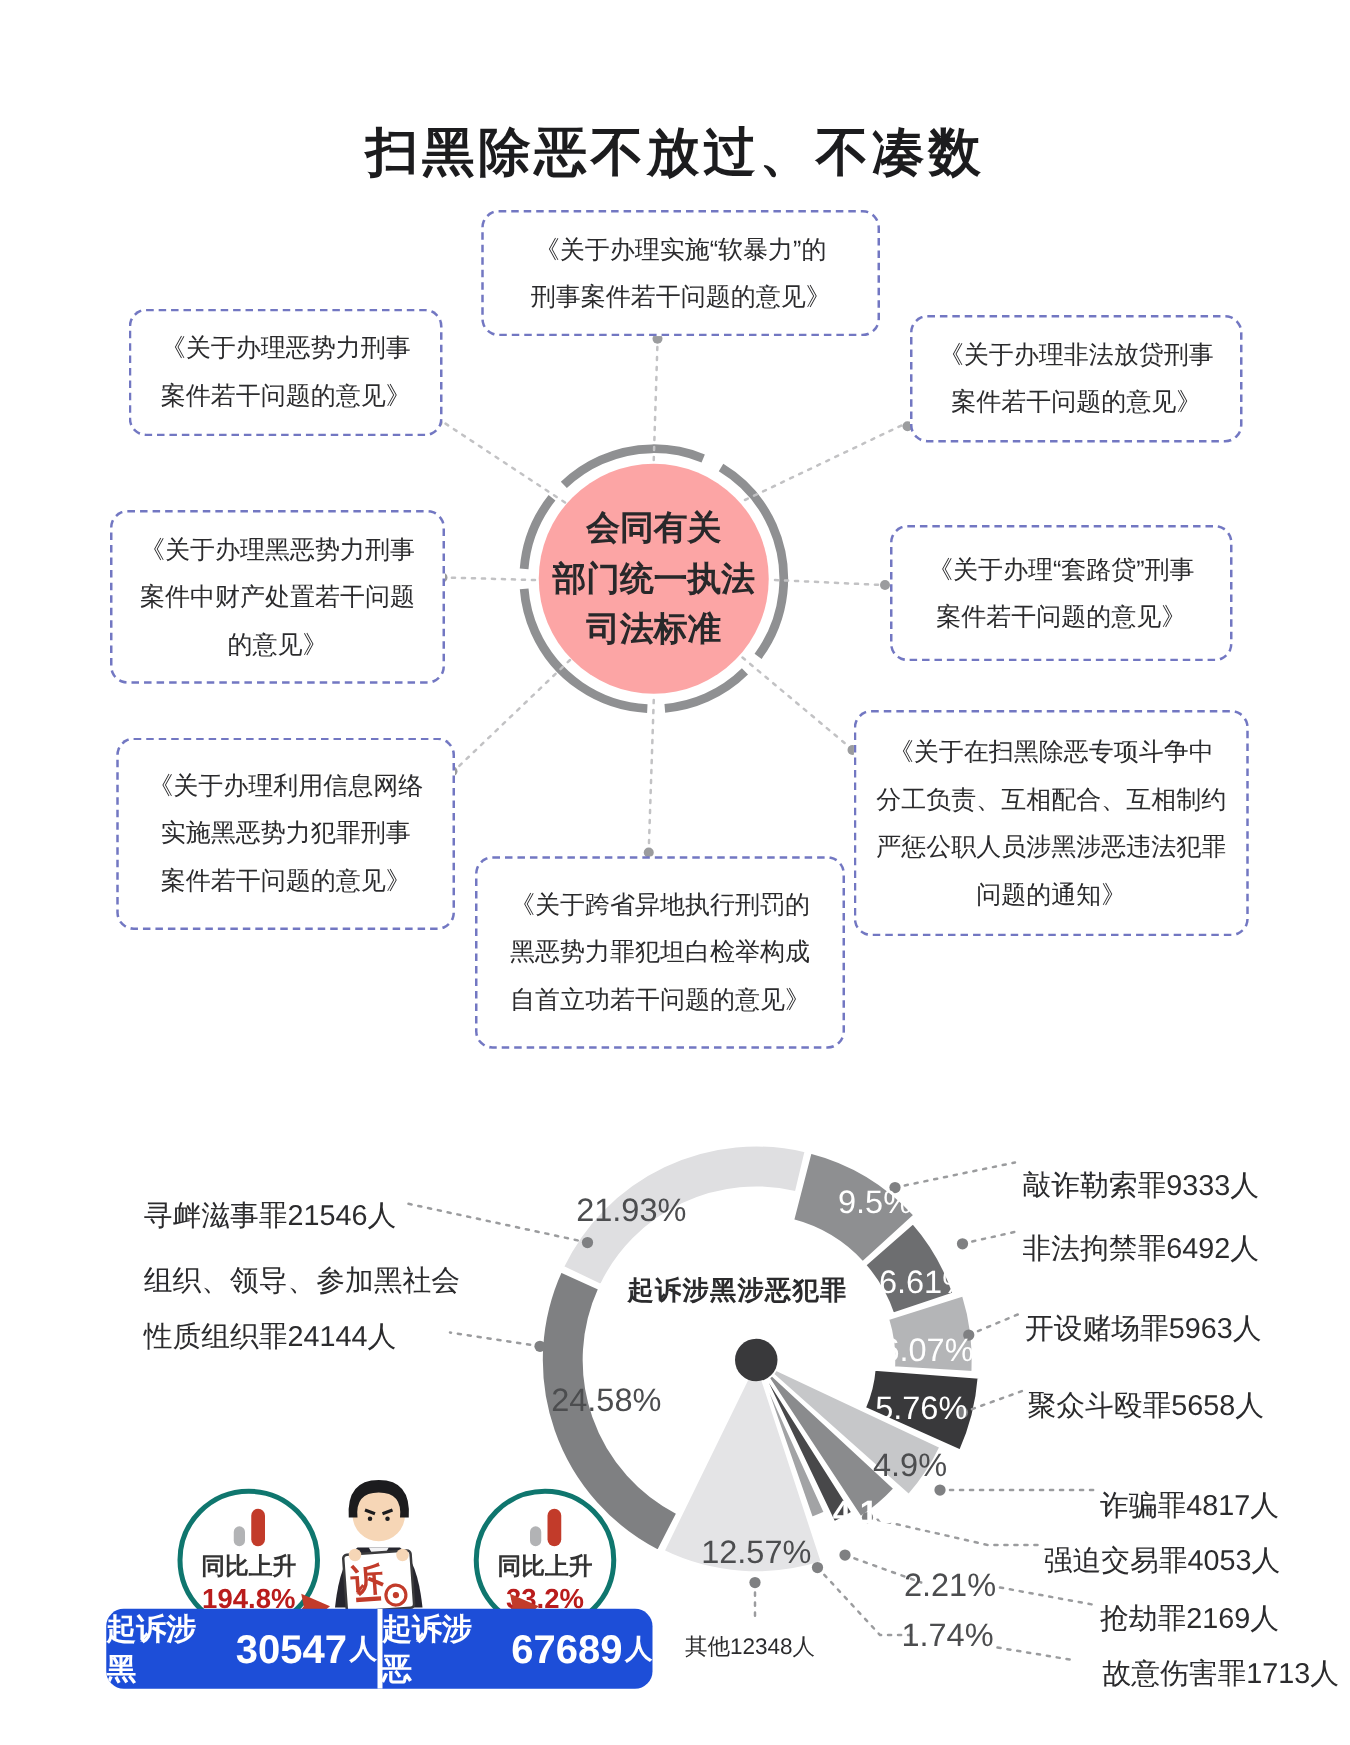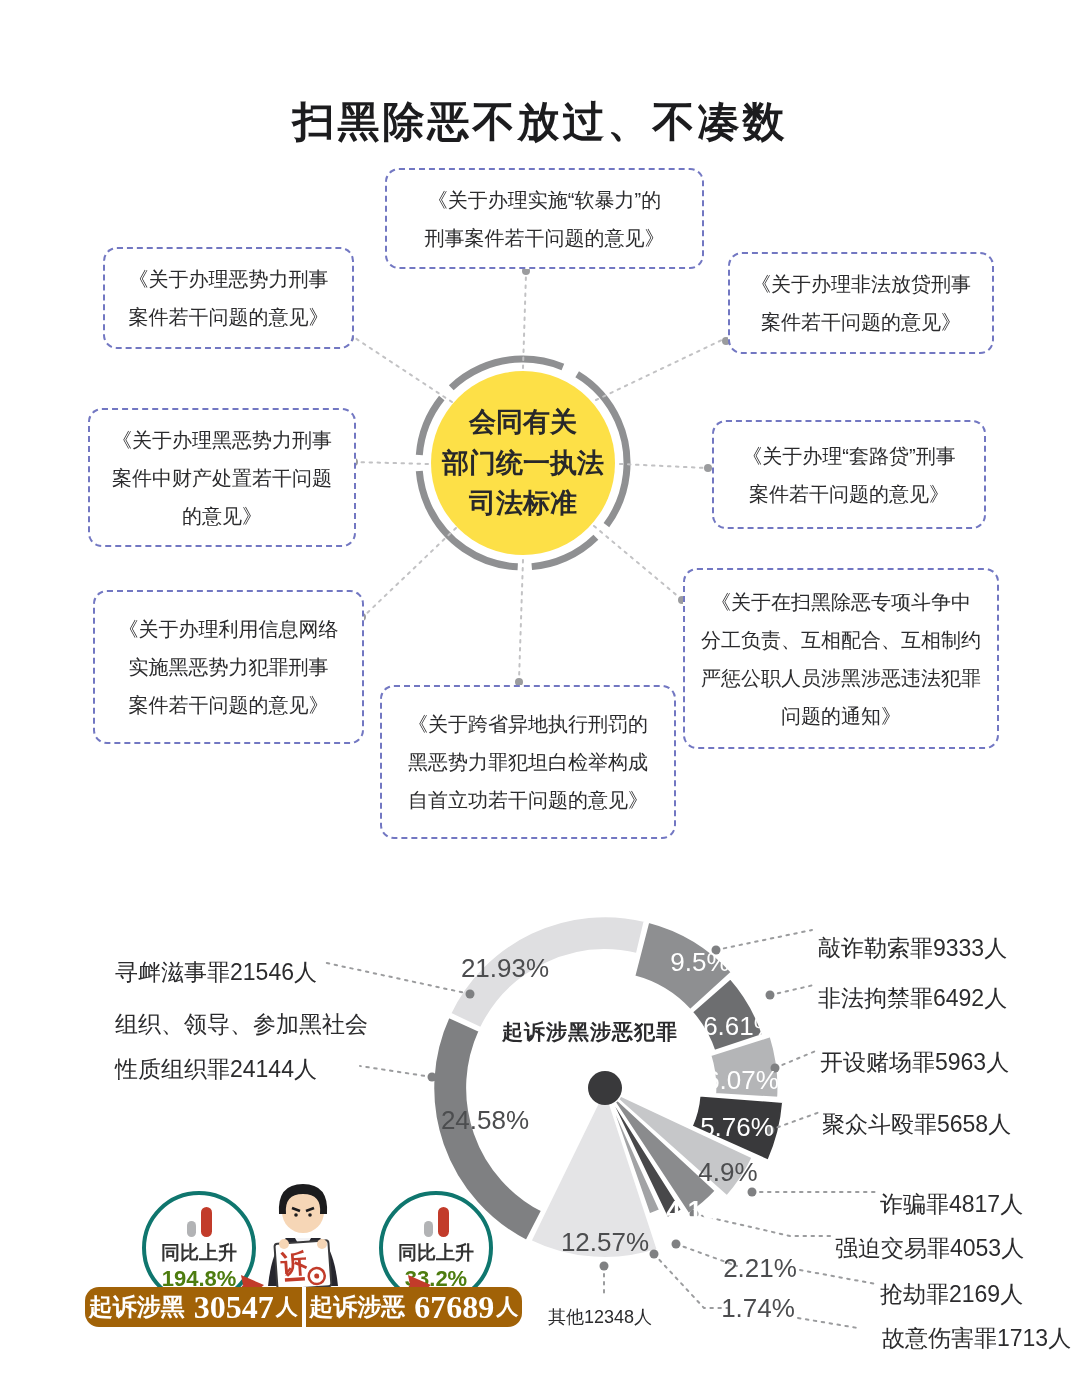--- a/index.html
+++ b/index.html
@@ -6,45 +6,45 @@
   .page{position:relative;width:1080px;height:1396px;background:#ffffff;overflow:hidden;
         font-family:"Liberation Sans","DejaVu Sans",sans-serif;color:#2b2b2d;}
   #bg-svg{position:absolute;left:0;top:0;width:1080px;height:1396px;}
   .page-title{position:absolute;left:0;top:66px;width:1080px;text-align:center;
         font-size:42px;font-weight:800;letter-spacing:3px;color:#1c1c1e;}
   
   .nbox{position:absolute;background:#fff;border:2px dashed #7277c2;border-radius:14px;
         display:flex;align-items:center;justify-content:center;text-align:center;
         font-size:20px;font-weight:500;line-height:1.9;white-space:pre-line;color:#2b2b2d;}
   .ncenter{position:absolute;left:431px;top:371px;width:184px;height:184px;border-radius:50%;
-        background:#fde047;display:flex;align-items:center;justify-content:center;text-align:center;
+        background:#fca5a5;display:flex;align-items:center;justify-content:center;text-align:center;
         font-size:27px;font-weight:700;line-height:1.5;white-space:pre-line;color:#28282a;}
   
   .chart-title{position:absolute;left:440px;top:1018px;width:300px;text-align:center;
         font-size:21px;font-weight:700;color:#2b2b2d;letter-spacing:1px;}
   .cat-label{position:absolute;font-size:23px;color:#2b2b2d;white-space:pre-line;line-height:1.95;}
   .cat-label.big{font-size:18px;}
   .cat-label.ralign{width:212px;text-align:right;}
   .pct{position:absolute;transform:translate(-50%,-50%);font-size:26px;font-weight:500;white-space:nowrap;}
   .pct.w{color:#ffffff;}
   .pct.d{color:#4c4d4f;}
   
   .badge{position:absolute;width:106px;height:106px;border:4px solid #0f766e;border-radius:50%;
         background:#fff;text-align:center;}
   .badge-bars{margin-top:10px;height:32px;display:flex;align-items:flex-end;justify-content:center;gap:5px;}
   .bar-s{display:block;width:9px;height:16px;background:#b2b3b5;border-radius:5px;}
   .bar-t{display:block;width:11px;height:30px;background:#c23b2a;border-radius:6px;}
   .badge-label{font-size:19px;font-weight:700;color:#333;margin-top:3px;}
-  .badge-value{font-size:22px;font-weight:700;color:#4d7c0f;}
+  .badge-value{font-size:22px;font-weight:700;color:#b91c1c;}
   .arrow{position:absolute;}
   .arrow.a1{right:-12px;bottom:-16px;}
   .arrow.a2{left:-4px;bottom:-16px;}
   
-  .bar-strip{position:absolute;left:85px;top:1287px;width:437px;height:40px;background:#a16207;
-        border-radius:14px;display:flex;overflow:hidden;font-family:Liberation Serif, serif;}
+  .bar-strip{position:absolute;left:85px;top:1287px;width:437px;height:64px;background:#1d4ed8;
+        border-radius:14px;display:flex;overflow:hidden;}
   .bar-cell{flex:1;display:flex;align-items:center;justify-content:center;color:#fff;}
   .bar-cell.first{border-right:4px solid #fff;}
   .bar-lbl{font-size:24px;font-weight:700;}
   .bar-val{font-size:32px;font-weight:700;margin:0 2px 0 9px;}
   .bar-unit{font-size:22px;font-weight:700;}
   .mascot{position:absolute;left:248px;top:1178px;}
 </style>
 </head>
 <body>
 

